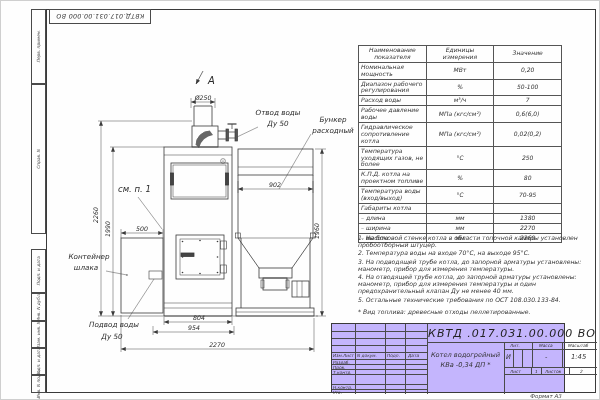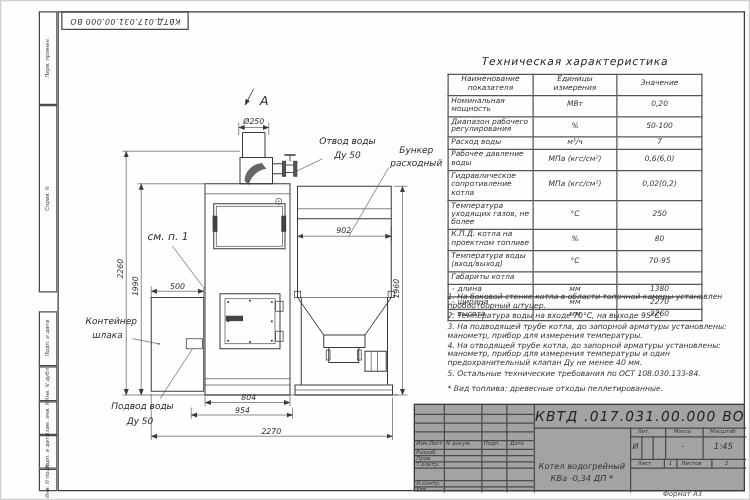--- a/index.html
+++ b/index.html
@@ -20,25 +20,25 @@
   table.spec th{text-align:center;}
   td.c-name{width:112px;text-align:left;padding-left:3px;}
   td.c-unit{width:44px;text-align:center;}
   td.c-val{width:48px;text-align:center;}
   td.indent{padding-left:12px;}
   
   .notes{position:absolute;left:357px;top:233px;width:237px;font-size:6.1px;font-style:italic;color:#333;line-height:1.18;}
   .notes .note-line{margin-bottom:1px;}
   .notes .fuel{margin-top:5px;}
   
-  .tblock{position:absolute;left:330px;top:322px;width:265px;height:70px;border:1.2px solid #3a3a3a;box-sizing:border-box;background:#a3a3a3;}
+  .tblock{position:absolute;left:330px;top:322px;width:234px;height:70px;border:1.2px solid #3a3a3a;box-sizing:border-box;background:#c4b5fd;}
   .tl{position:absolute;background:#4a4a4a;}
   .tb-text{position:absolute;font-style:italic;color:#333;white-space:nowrap;}
   .docnum{left:95px;top:0;width:170px;height:18px;display:flex;align-items:center;justify-content:center;font-size:11px;letter-spacing:1px;color:#222;}
-  .tname{left:95px;top:18px;width:77px;height:52px;text-align:center;font-size:6.6px;line-height:1.5;padding-top:27px;box-sizing:border-box;}
+  .tname{left:95px;top:18px;width:77px;height:52px;text-align:center;font-size:6.6px;line-height:1.5;padding-top:9px;box-sizing:border-box;}
   .company{left:172px;top:50px;width:93px;height:20px;display:flex;align-items:center;justify-content:center;gap:2px;font-style:normal;}
   .kvzr{font-weight:bold;font-size:10.5px;color:#1a1a1a;letter-spacing:0.5px;}
   .kvzr-sub{font-size:3.9px;color:#222;line-height:1.2;text-align:left;}
   .fmt{position:absolute;left:505px;top:392px;width:80px;text-align:center;font-size:5.5px;font-style:italic;color:#444;}
   .small-lbl{font-size:4.3px;}
   svg text{font-family:"DejaVu Sans",sans-serif;font-style:italic;fill:#2a2a2a;}
 </style>
 </head>
 <body>
 
@@ -241,21 +241,20 @@
       <text x="43" y="228" font-size="7.2" text-anchor="middle">Контейнер</text>
       <text x="40" y="239" font-size="7.2" text-anchor="middle">шлака</text>
     </g>
     <g>
       <text x="68" y="296" font-size="7.2" text-anchor="middle">Подвод воды</text>
       <text x="66" y="308" font-size="7.2" text-anchor="middle">Ду 50</text>
     </g>
   </svg>
 
   <div class="spec-wrap">
-    <div class="spec-title">Техническая характеристика</div>
     <table class="spec">
       <tbody>
           <tr>
         <th class="c-name">Наименование показателя</th>
         <th class="c-unit">Единицы измерения</th>
         <th class="c-val">Значение</th>
       </tr>
       <tr>
             <td class="c-name">Номинальная мощность</td>
             <td class="c-unit">МВт</td>

